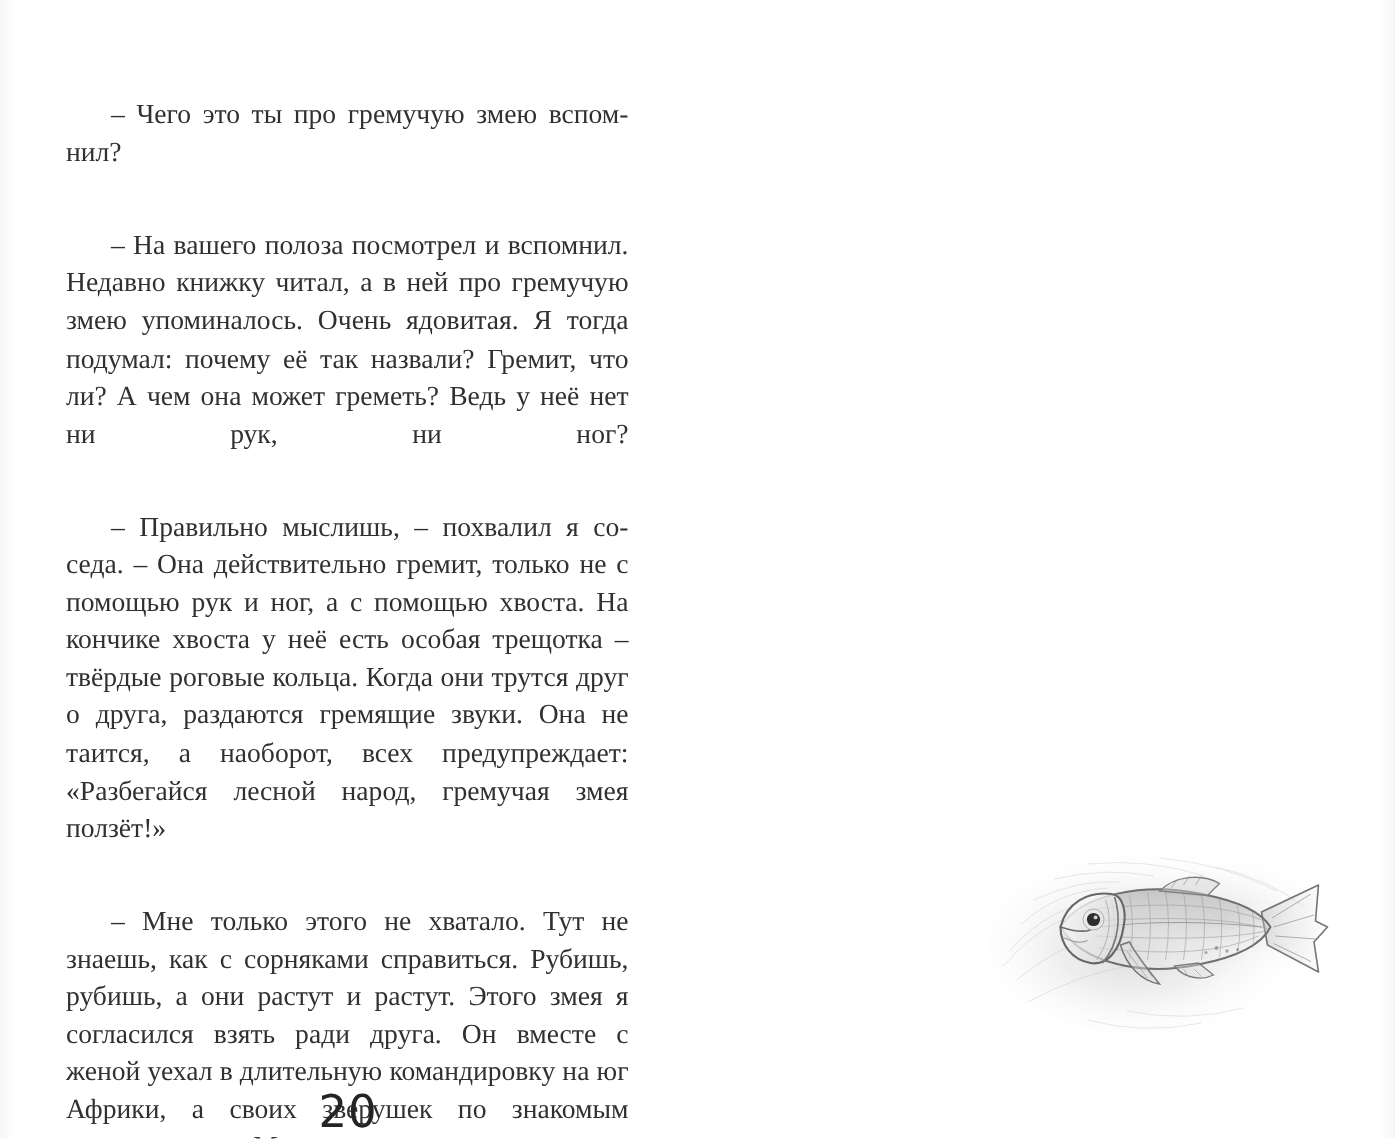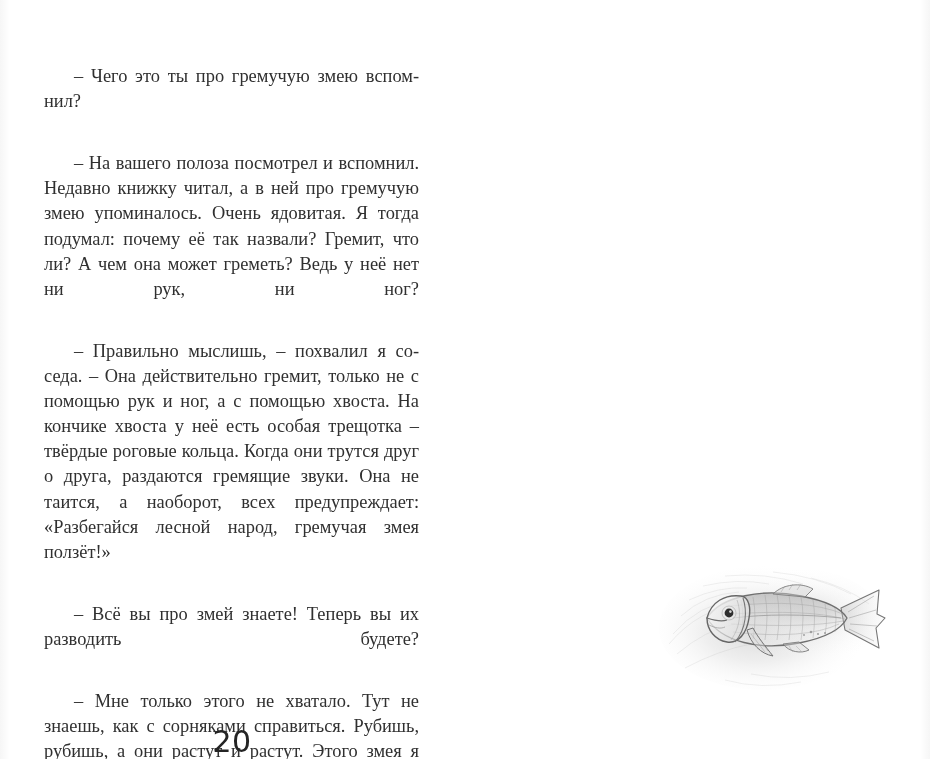--- a/index.html
+++ b/index.html
@@ -105,21 +105,20 @@
 <div class="spread">
 
   <div class="edge-shade edge-left"></div>
   <div class="edge-shade edge-right"></div>
 
   <div class="page page-left">
     <div class="text-col">
       <p class="para">– Чего это ты про гремучую змею вспом­нил?</p>
       <p class="para">– На вашего полоза посмотрел и вспом­нил. Недавно книжку читал, а в ней про гре­мучую змею упоминалось. Очень ядовитая. Я тогда подумал: почему её так назвали? Гремит, что ли? А чем она может греметь? Ведь у неё нет ни рук, ни ног?</p>
       <p class="para">– Правильно мыслишь, – похвалил я со­седа. – Она действительно гремит, только не с помощью рук и ног, а с помощью хво­ста. На кончике хвоста у неё есть особая трещотка – твёрдые роговые кольца. Когда они трутся друг о друга, раздаются гремя­щие звуки. Она не таится, а наоборот, всех предупреждает: «Разбегайся лесной народ, гремучая змея ползёт!»</p>
-      <p class="para">– Всё вы про змей знаете! Теперь вы их разводить будете?</p>
       <p class="para">– Мне только этого не хватало. Тут не знаешь, как с сорняками справиться. Ру­бишь, рубишь, а они растут и растут. Это­го змея я согласился взять ради друга. Он вместе с женой уехал в длительную коман­дировку на юг Африки, а своих зверушек по знакомым распихал. Мне полоз достался.</p>
 
     </div>
     <div class="folio folio-left">20</div>
   </div>
 
   <div class="page page-right">
     
     
   </div>

